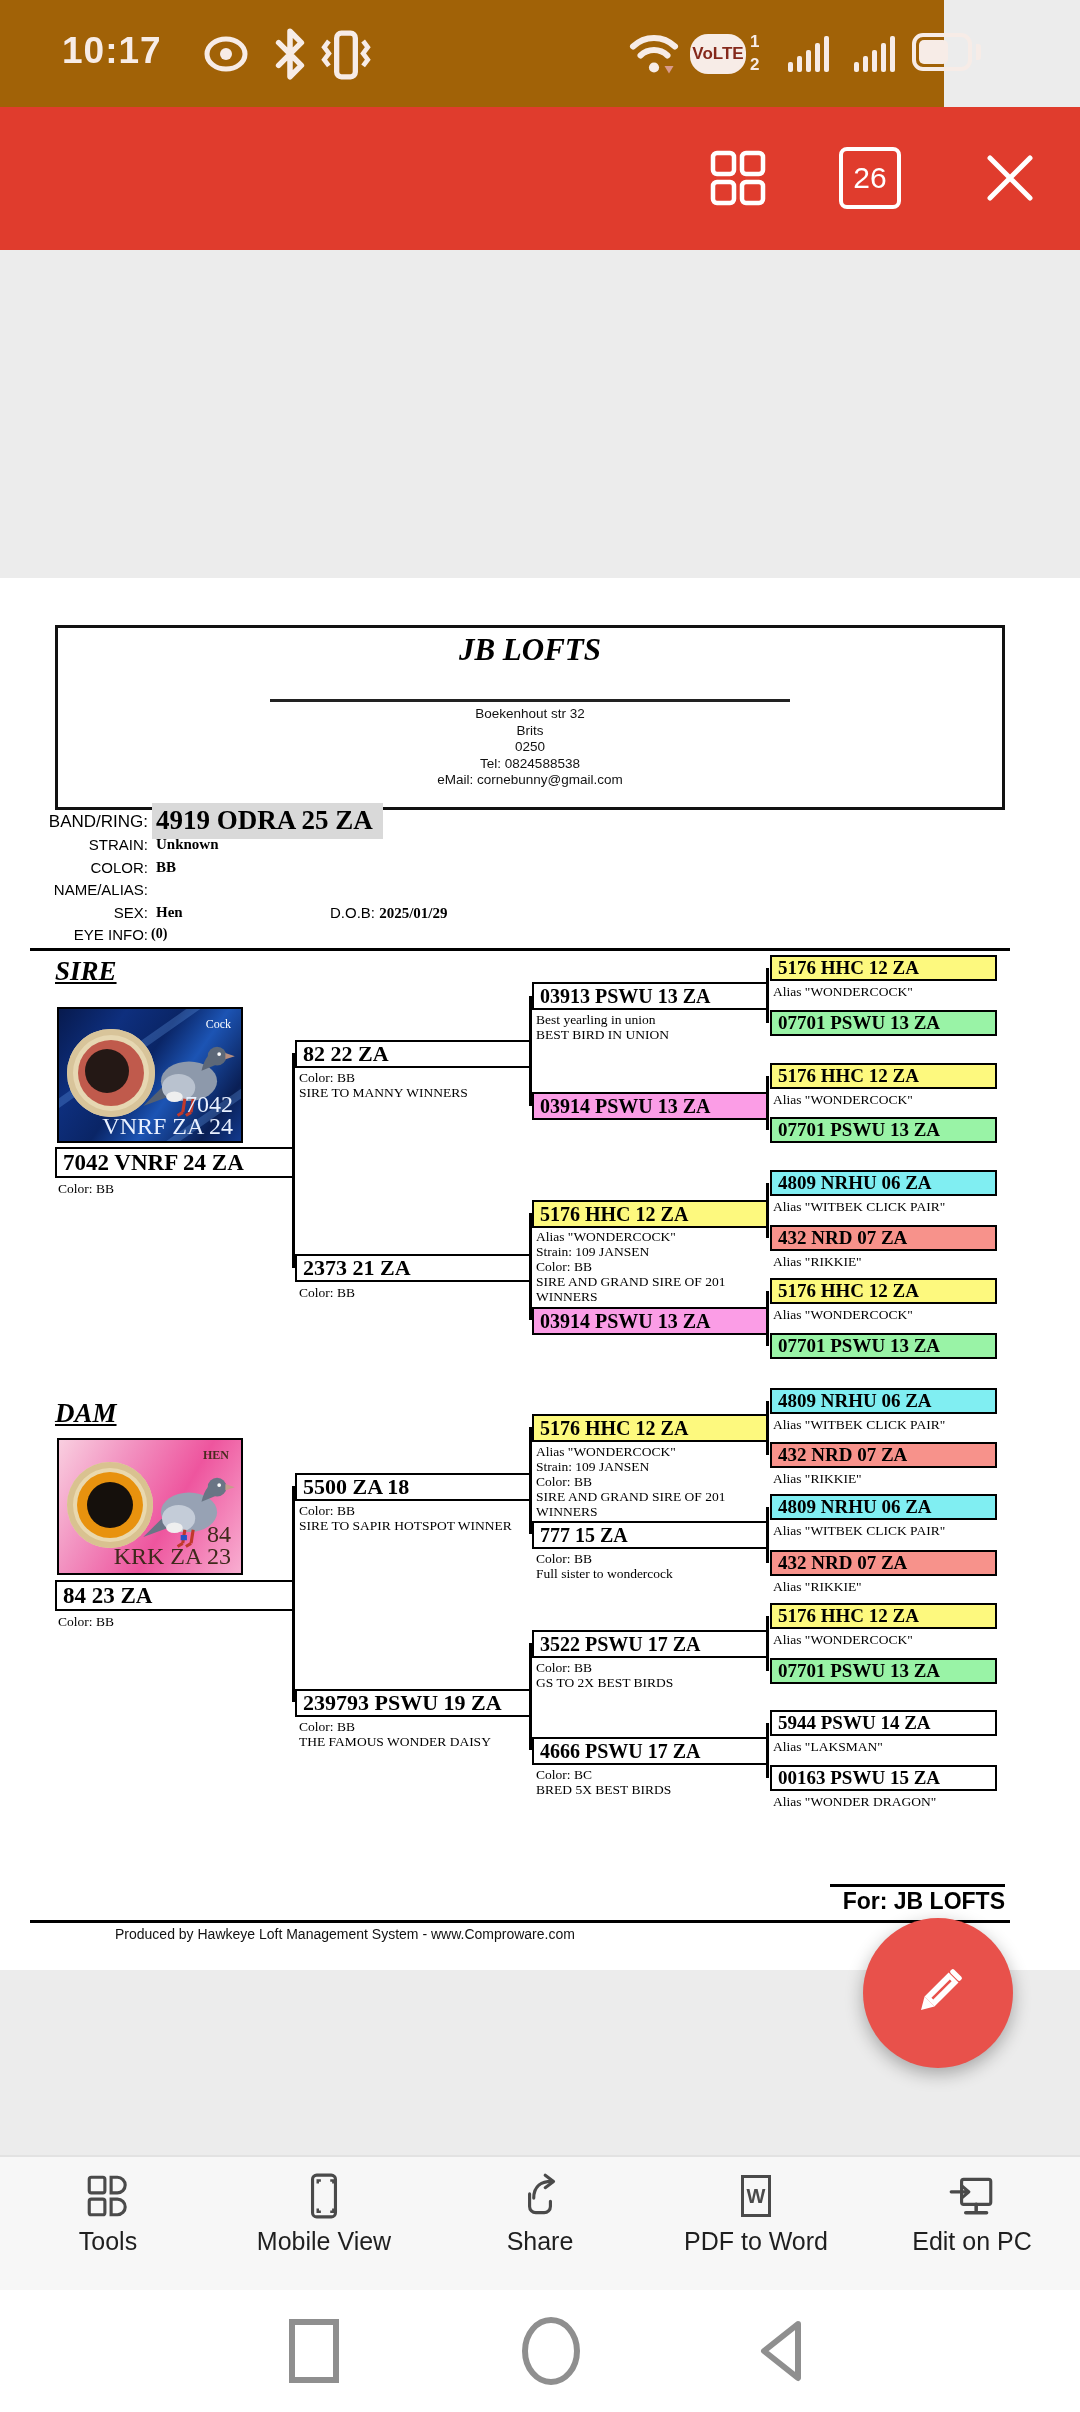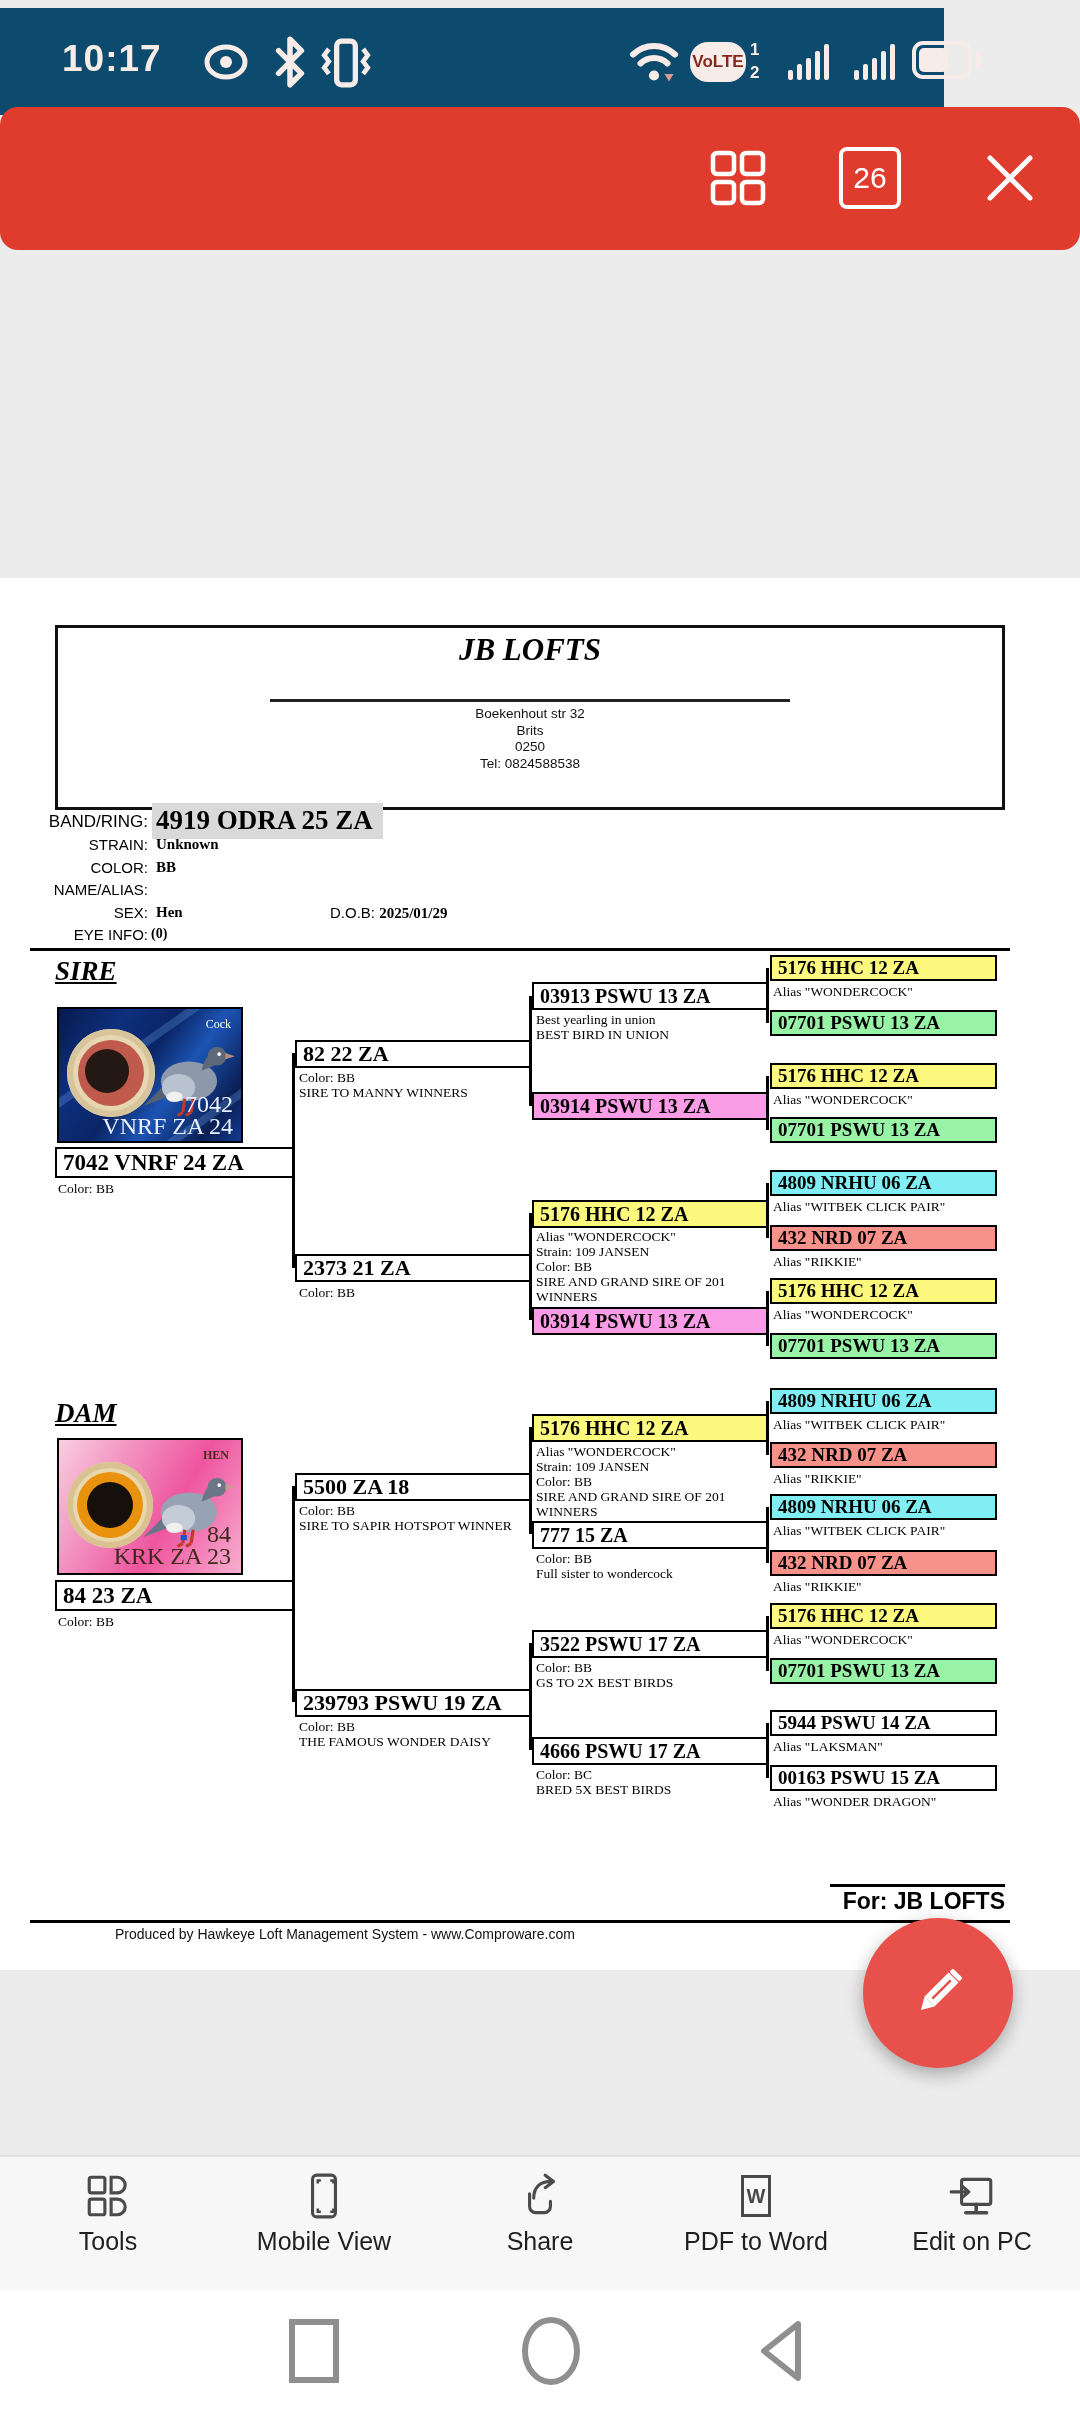--- a/index.html
+++ b/index.html
@@ -1,24 +1,24 @@
 <!DOCTYPE html>
 <html><head>
 <meta charset="utf-8">
 <style>
   html,body{margin:0;padding:0;}
   body{width:1080px;height:2412px;position:relative;background:#ECECEC;
        font-family:"Liberation Sans",sans-serif;overflow:hidden;}
   .abs{position:absolute;}
   
-  #status-bar{left:0;top:8px;width:944px;height:107px;background:#0c4a6e;color:#F7ECE7;}
+  #status-bar{left:0;top:0;width:944px;height:107px;background:#a16207;color:#F7ECE7;}
   #status-time{left:62px;top:30px;font-size:37px;font-weight:bold;letter-spacing:1px;}
   .sb-ico{top:28px;}
   
-  #app-toolbar{left:0;top:107px;width:1080px;height:143px;background:#E03C2D;border-radius:18px;}
+  #app-toolbar{left:0;top:107px;width:1080px;height:143px;background:#E03C2D;}
   .tb-btn{top:36px;width:70px;height:70px;display:flex;align-items:center;justify-content:center;}
   #page-badge{border:4px solid #fff;border-radius:8px;width:54px;height:54px;
       color:#fff;font-size:30px;display:flex;align-items:center;justify-content:center;}
   
   #page{left:0;top:578px;width:1080px;height:1392px;background:#fff;}
   .serif{font-family:"Liberation Serif",serif;}
   #header-box{left:55px;top:47px;width:950px;height:185px;border:3px solid #111;box-sizing:border-box;}
   #doc-title{left:55px;top:54px;width:950px;text-align:center;font-size:31px;font-weight:bold;font-style:italic;}
   #header-rule{left:270px;top:121px;width:520px;height:3px;background:#222;}
   #address{left:55px;top:128px;width:950px;text-align:center;font-size:13.5px;line-height:16.5px;color:#111;}
@@ -143,20 +143,21 @@
 <div class="abs" id="page">
 
   <div class="abs" id="header-box"></div>
   <div class="abs serif" id="doc-title">JB LOFTS</div>
   <div class="abs" id="header-rule"></div>
   <div class="abs" id="address">
     <div>Boekenhout str 32</div>
     <div>Brits</div>
     <div>0250</div>
     <div>Tel: 0824588538</div>
+    <div>eMail: cornebunny@gmail.com</div>
   </div>
 
   <div class="abs info-label" style="top:234px;font-size:17px">BAND/RING:</div>
   <div class="abs serif" id="band-chip">4919 ODRA 25 ZA</div>
   <div class="abs info-label" style="top:258px">STRAIN:</div>
   <div class="abs serif info-value" style="left:156px;top:258px">Unknown</div>
   <div class="abs info-label" style="top:281px">COLOR:</div>
   <div class="abs serif info-value" style="left:156px;top:281px">BB</div>
   <div class="abs info-label" style="top:303px">NAME/ALIAS:</div>
   <div class="abs info-label" style="top:326px">SEX:</div>

